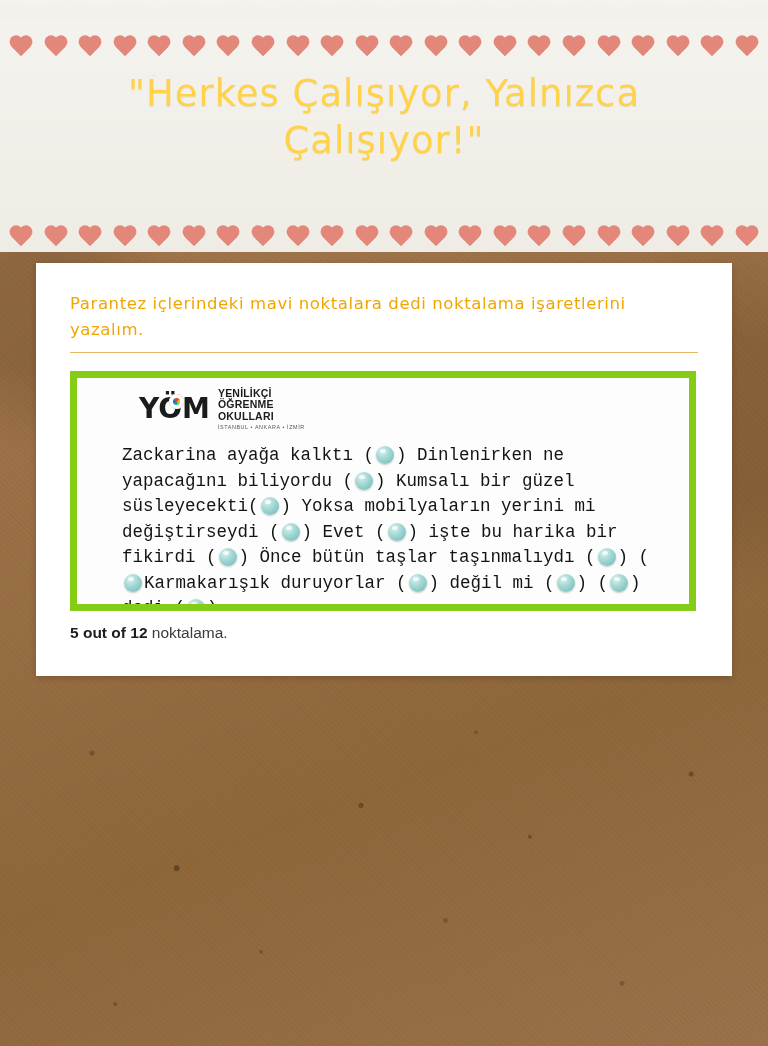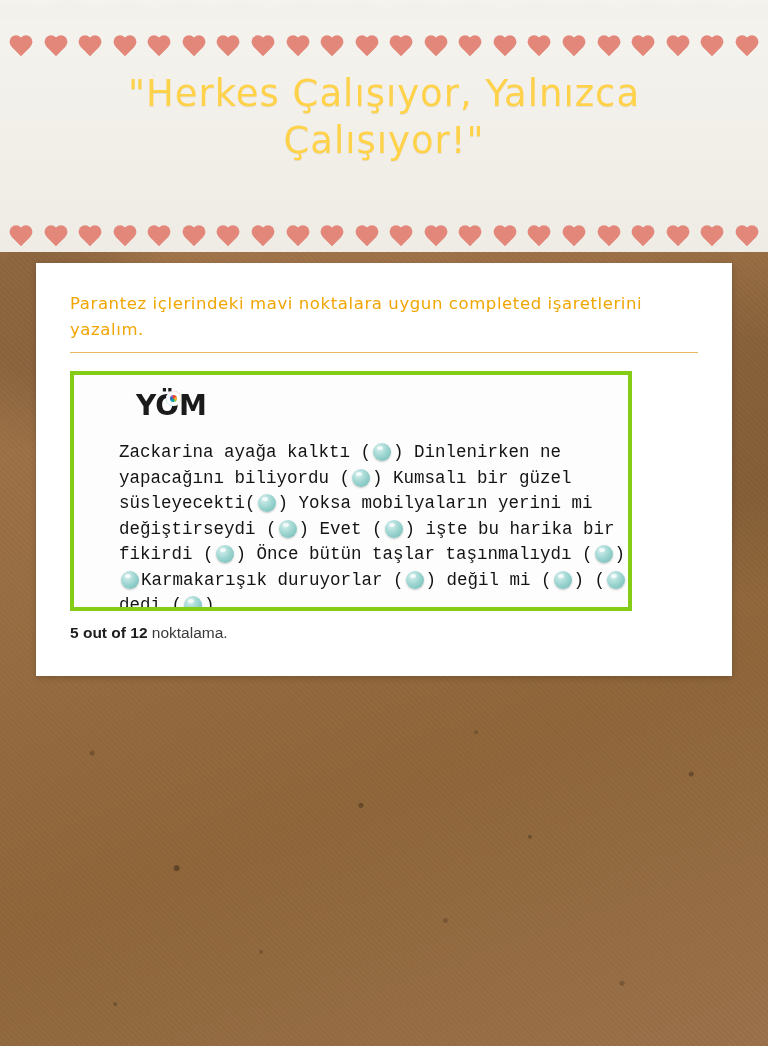--- a/index.html
+++ b/index.html
@@ -148,24 +148,24 @@
     left: 34px;
     width: 628px;
     height: 1px;
     background: #e8b765;
   }
 
   .worksheet {
     position: absolute;
     top: 108px;
     left: 34px;
-    width: 562px;
+    width: 626px;
     height: 240px;
     background: #fdfdfd;
-    border: 4px solid #84cc16;
+    border: 7px solid #84cc16;
     box-sizing: border-box;
     overflow: hidden;
   }
 
   
   .logo {
     position: absolute;
     top: 14px;
     left: 62px;
     height: 34px;
@@ -320,28 +320,34 @@
     <span class="heart"></span>
     <span class="heart"></span>
     <span class="heart"></span>
     <span class="heart"></span>
     <span class="heart"></span>
   </div>
 </div>
 
 <div class="card">
 
-  <div class="prompt">Parantez içlerindeki mavi noktalara uygun completed işaretlerini yazalım.</div>
+  <div class="prompt">Parantez içlerindeki mavi noktalara dedi noktalama işaretlerini yazalım.</div>
   <div class="prompt-rule"></div>
 
   <div class="worksheet">
 
     <div class="logo">
       <span class="logo-yom">YÖM</span>
       <span class="logo-ring"></span>
+      <span>
+        <div class="logo-text">YENİLİKÇİ</div>
+        <div class="logo-text">ÖĞRENME</div>
+        <div class="logo-text">OKULLARI</div>
+        <div class="logo-sub">İSTANBUL • ANKARA • İZMİR</div>
+      </span>
     </div>
 
     <div class="passage"><span>Zackarina ayağa kalktı (</span><span class="blank"><span class="dot"></span></span><span>) Dinlenirken ne yapacağını biliyordu (</span><span class="blank"><span class="dot"></span></span><span>) Kumsalı bir güzel süsleyecekti(</span><span class="blank"><span class="dot"></span></span><span>) Yoksa mobilyaların yerini mi değiştirseydi (</span><span class="blank"><span class="dot"></span></span><span>) Evet (</span><span class="blank"><span class="dot"></span></span><span>) işte bu harika bir fikirdi (</span><span class="blank"><span class="dot"></span></span><span>) Önce bütün taşlar taşınmalıydı (</span><span class="blank"><span class="dot"></span></span><span>) (</span><span class="blank"><span class="dot"></span></span><span>Karmakarışık duruyorlar (</span><span class="blank"><span class="dot"></span></span><span>) değil mi (</span><span class="blank"><span class="dot"></span></span><span>) (</span><span class="blank"><span class="dot"></span></span><span>) dedi (</span><span class="blank"><span class="dot"></span></span><span>)</span></div>
 
   </div>
 
   <div class="progress"><b>5 out of 12</b><span> noktalama.</span></div>
 
 </div>
 

